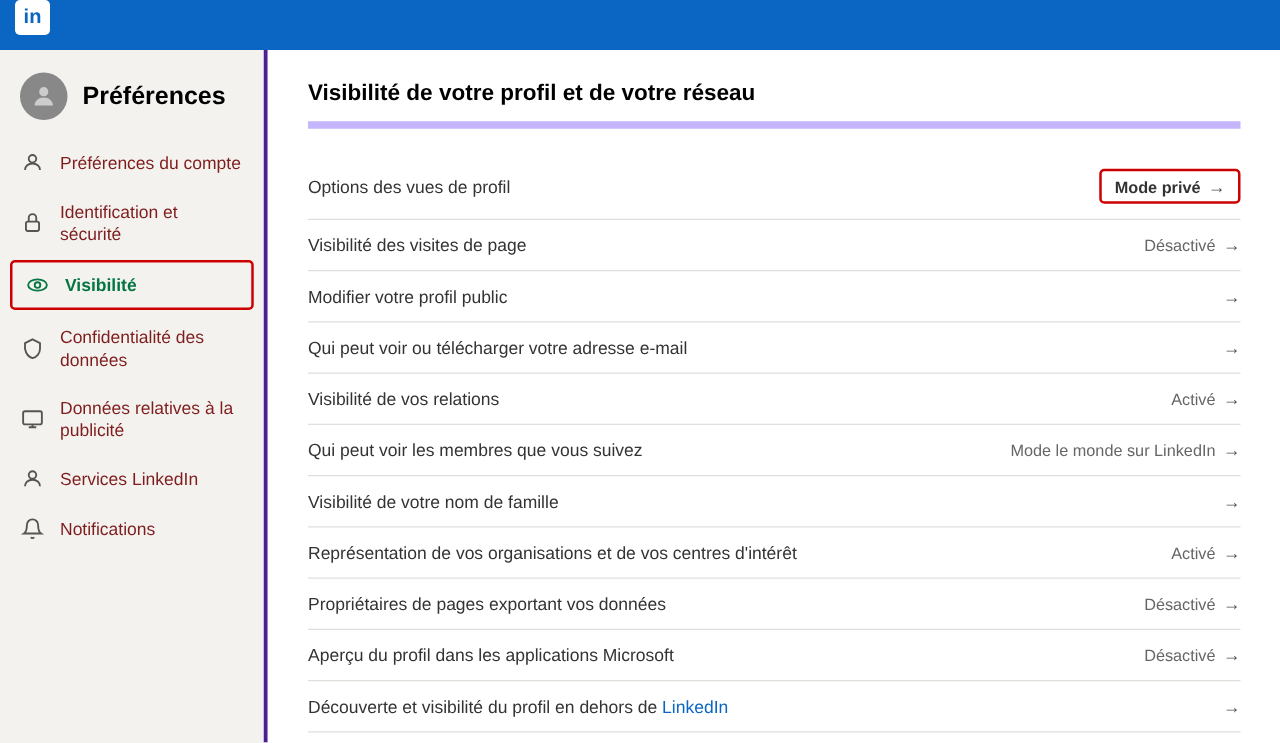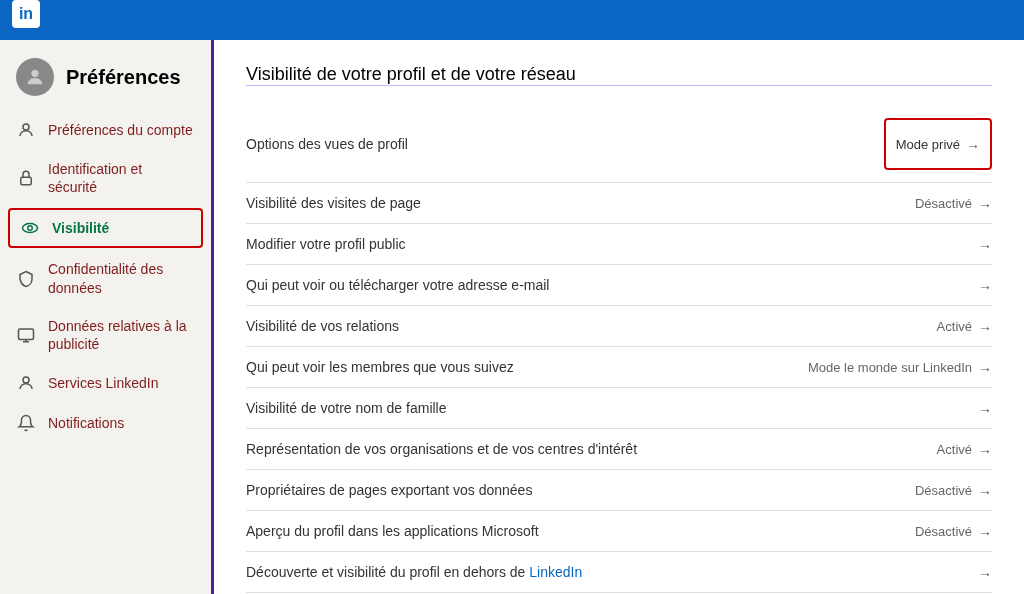--- a/index.html
+++ b/index.html
@@ -109,24 +109,25 @@
 
     .content-area {
       flex: 1;
       background: white;
       overflow-y: auto;
       padding: 24px 32px;
     }
 
     .section-title {
       font-size: 18px;
-      font-weight: 400;
+      font-weight: 700;
       color: #000;
       margin-bottom: 20px;
-      border-bottom: 1px solid #c4b5fd;
+      border-bottom: 6px solid #c4b5fd;
+      padding-bottom: 12px;
     }
 
     .settings-row {
       display: flex;
       align-items: center;
       justify-content: space-between;
       padding: 12px 0;
       border-bottom: 1px solid #e0dfdc;
       cursor: pointer;
     }
@@ -141,23 +142,23 @@
       display: flex;
       align-items: center;
       gap: 6px;
       color: #666;
       font-size: 13px;
     }
 
     .row-right.mode-prive {
       border: 2px solid #cc0000;
       border-radius: 4px;
-      padding: 16px 10px;
+      padding: 4px 10px;
       color: #333;
-      font-weight: 400;
+      font-weight: 700;
     }
 
     .arrow {
       font-size: 14px;
       color: #555;
     }
 
     .linked-text {
       color: #0a66c2;
     }

